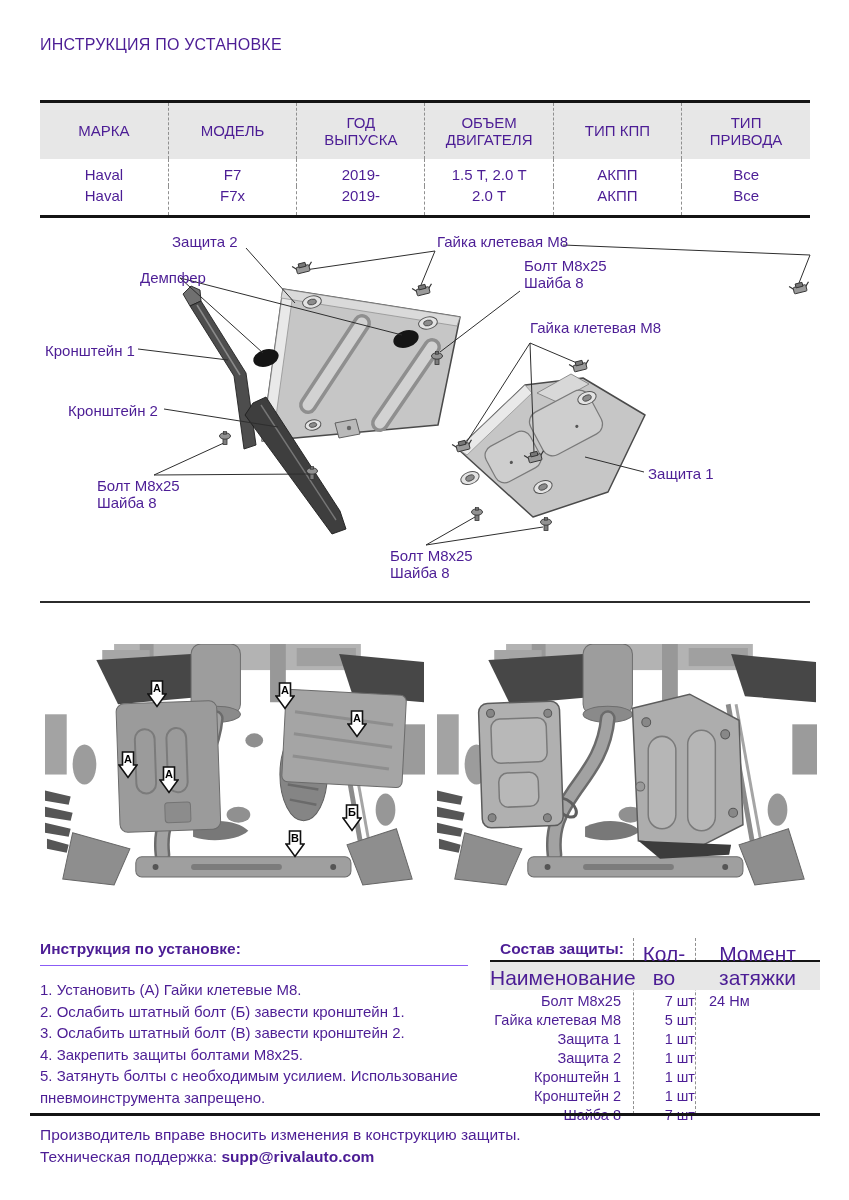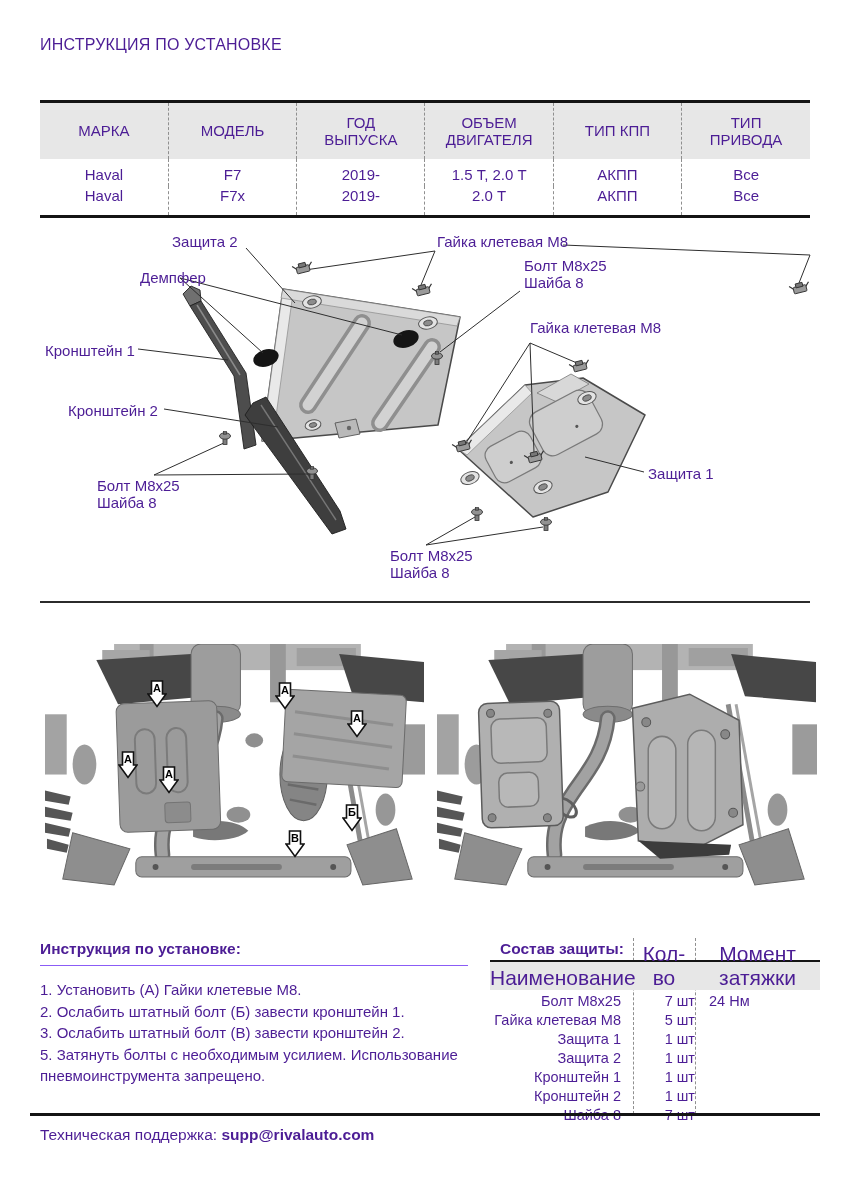--- a/index.html
+++ b/index.html
@@ -348,20 +348,21 @@
       </g>
     </svg>
   </div>
 
   <div class="instr">
     <div class="instr-title">Инструкция по установке:</div>
     <div class="instr-steps">
       <div>1. Установить (А) Гайки клетевые М8.</div>
       <div>2. Ослабить штатный болт (Б) завести кронштейн 1.</div>
       <div>3. Ослабить штатный болт (В) завести кронштейн 2.</div>
+      <div>4. Закрепить защиты болтами М8х25.</div>
       <div>5. Затянуть болты с необходимым усилием. Использование пневмоинструмента запрещено.</div>
     </div>
   </div>
 
   <div class="parts">
     <div class="vdash" style="left:143px;"></div>
     <div class="vdash" style="left:205px;"></div>
     <div class="parts-title">Состав защиты:</div>
     <div class="parts-head">
       <div class="ph-name">Наименование</div>
@@ -402,19 +403,20 @@
       <div class="prow">
           <div class="pr-name">Шайба 8</div>
           <div class="pr-qty">7 шт</div>
           <div class="pr-tq"></div>
         </div>
     </div>
   </div>
 
   <div class="divider2"></div>
   <div class="footer">
+    <div>Производитель вправе вносить изменения в конструкцию защиты.</div>
     <div>
       <span>Техническая поддержка:</span>
       <b>supp@rivalauto.com</b>
     </div>
   </div>
 
 </div>
 
 </body></html>

